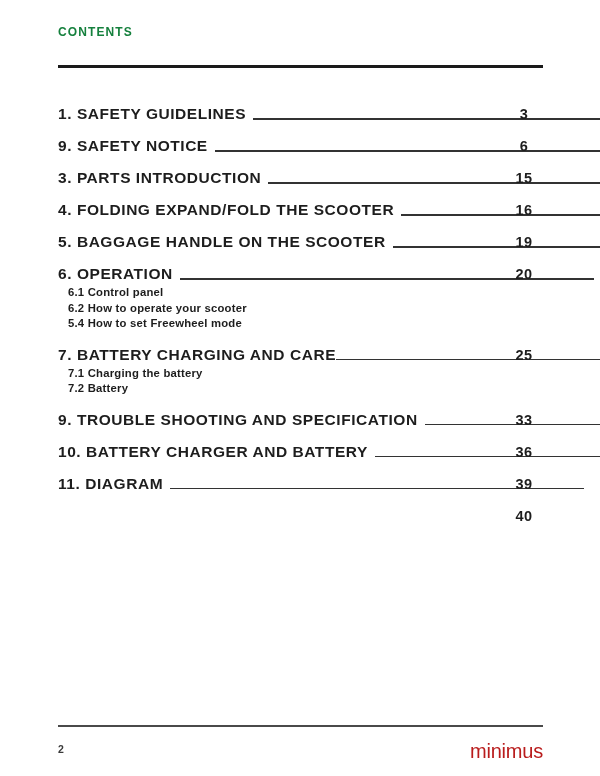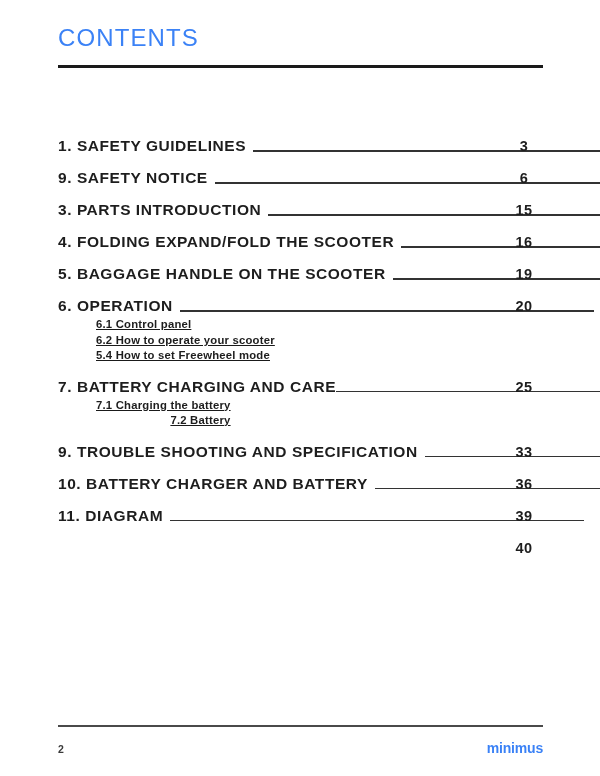--- a/index.html
+++ b/index.html
@@ -22,42 +22,41 @@
     left: 0; top: 0;
     width: 600px;
     height: 776px;
   }
 
   
   .header-title {
     position: absolute;
     left: 58px;
     top: 26px;
-    font-size: 24px;
-    font-weight: normal;
+    font-size: 12px;
+    font-weight: bold;
     letter-spacing: 1.1px;
-    color: #3b82f6;
+    color: #15803d;
     line-height: 1;
   }
   .header-rule {
     position: absolute;
     left: 58px;
     top: 65px;
     width: 485px;
     height: 3px;
     background: #1a1a1a;
   }
 
   
   .toc {
     position: absolute;
     left: 0;
     top: 103px;
     width: 596px;
-    margin-top: 32px;
   }
 
   .toc-entry {
     position: relative;
     width: 600px;
     height: 32px;
   }
 
   .entry-row {
     position: absolute;
@@ -110,23 +109,22 @@
     justify-content: center;
     font-size: 14.5px;
     font-weight: bold;
     letter-spacing: 0.4px;
     color: #1d1d1d;
   }
 
   
   .subs {
     position: absolute;
-    left: 96px;
+    left: 68px;
     top: 22px;
-    text-decoration: underline;
   }
   .sub-item {
     font-size: 11.3px;
     font-weight: bold;
     letter-spacing: 0.22px;
     color: #1d1d1d;
     line-height: 15.6px;
     white-space: nowrap;
   }
 
@@ -145,24 +143,24 @@
     top: 744px;
     font-size: 10.5px;
     font-weight: bold;
     color: #3a3a3a;
     line-height: 1;
   }
   .footer-logo {
     position: absolute;
     right: 57px;
     top: 741px;
-    font-size: 14px;
-    font-weight: bold;
+    font-size: 20px;
+    font-weight: normal;
     letter-spacing: -0.2px;
-    color: #3b82f6;
+    color: #b91c1c;
     line-height: 1;
   }
 </style>
 </head>
 <body>
 
 <div class="page">
 
   <div class="header-title">CONTENTS</div>
 
@@ -209,21 +207,21 @@
           <span class="entry-label">6. OPERATION</span>
           <span class="leader"></span>
         </div>
         <div class="entry-page">20</div>
         <div class="subs" style="position: absolute;">
           <div class="sub-item">6.1 Control panel</div>
           <div class="sub-item">6.2 How to operate your scooter</div>
           <div class="sub-item">5.4 How to set Freewheel mode</div>
         </div>
       </div>
-      <div class="toc-entry" style="height: 65.2px; text-align: right;">
+      <div class="toc-entry" style="height: 65.2px;">
         <div class="entry-row">
           <span class="entry-label">7. BATTERY CHARGING AND CARE</span>
           <span class="leader tight"></span>
         </div>
         <div class="entry-page">25</div>
         <div class="subs" style="position: absolute;">
           <div class="sub-item">7.1 Charging the battery</div>
           <div class="sub-item">7.2 Battery</div>
         </div>
       </div>

